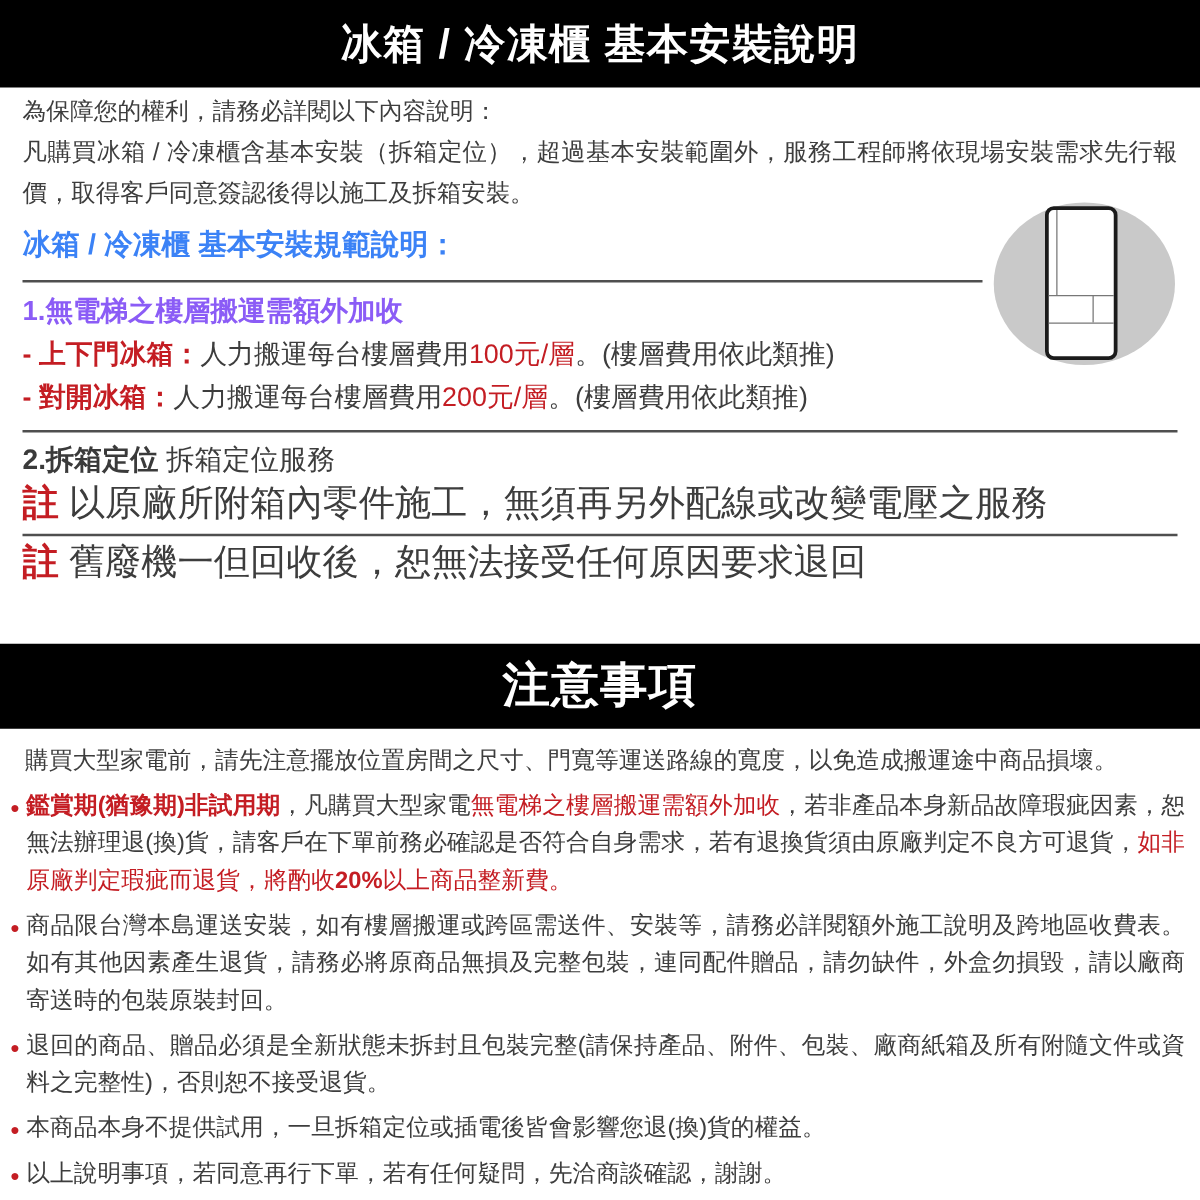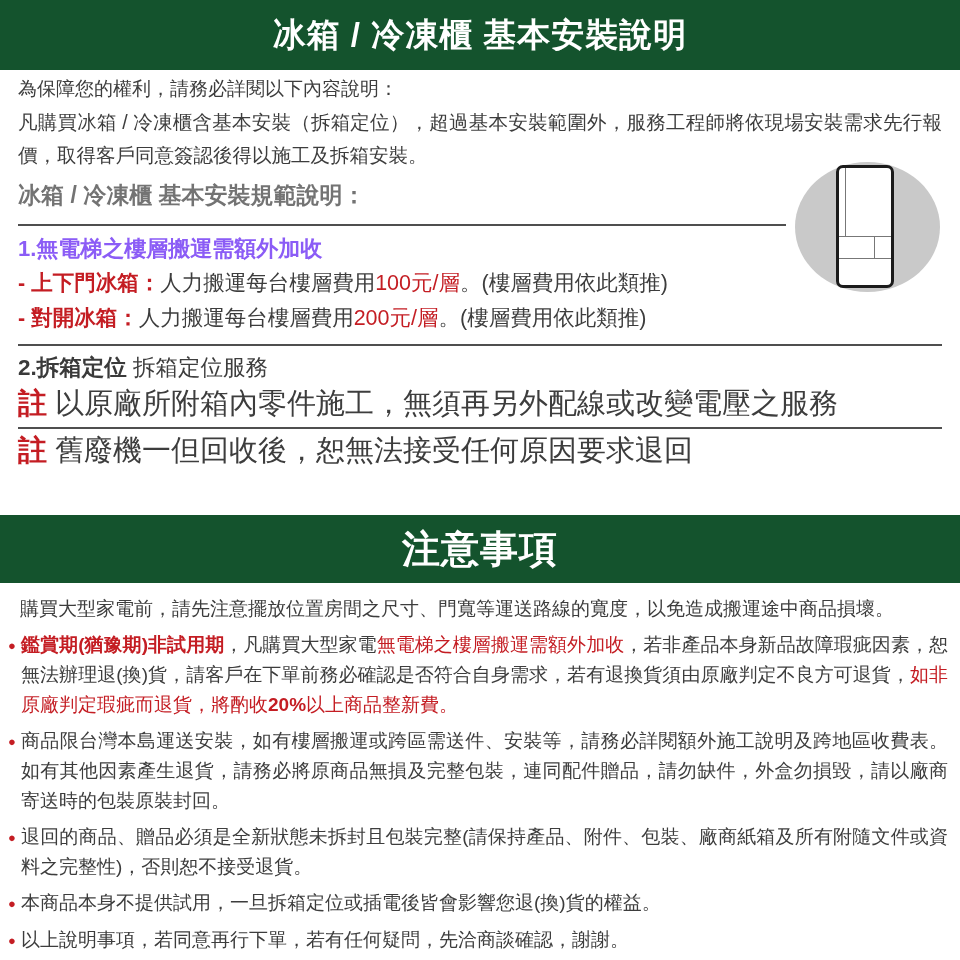--- a/index.html
+++ b/index.html
@@ -4,30 +4,30 @@
 <style>
   html,body{margin:0;padding:0;}
   body{
     width:960px;height:960px;background:#ffffff;
     font-family:"Liberation Sans","DejaVu Sans",sans-serif;
     color:#3d3d3d;position:relative;overflow:hidden;
     -webkit-font-smoothing:antialiased;
   }
   .page{position:absolute;inset:0;}
   .banner{
-    position:absolute;left:0;width:960px;background:#14532d;color:#ffffff;
+    position:absolute;left:0;width:960px;background:#000000;color:#ffffff;
     text-align:center;font-weight:bold;letter-spacing:1px;
   }
   #banner1{top:0;height:70px;line-height:70px;font-size:33px;}
   #banner2{top:515px;height:68px;line-height:68px;font-size:38px;}
 
   #intro-lead{position:absolute;top:76px;left:18px;font-size:19px;margin:0;}
   #intro-body{position:absolute;top:106px;left:18px;width:924px;font-size:19.5px;line-height:33px;margin:0;text-align:justify;}
 
-  #spec-heading{position:absolute;top:180px;left:18px;font-size:23px;font-weight:bold;margin:0;color:#737373;}
+  #spec-heading{position:absolute;top:180px;left:18px;font-size:23px;font-weight:bold;margin:0;color:#3b82f6;}
 
   .divider{position:absolute;left:18px;border:none;border-top:2px solid #4f4f4f;margin:0;}
   #div1{top:224px;width:768px;}
   #div2{top:344px;width:924px;}
   #div3{top:427px;width:924px;}
 
   .sec{position:absolute;left:18px;margin:0;}
   #sec1{top:236px;}
   #sec1 .sec-title{font-size:22px;line-height:26px;font-weight:bold;margin:0 0 8px 0;color:#8b5cf6;}
   #sec1 .line{font-size:21.5px;line-height:26px;margin:0 0 9px 0;}

